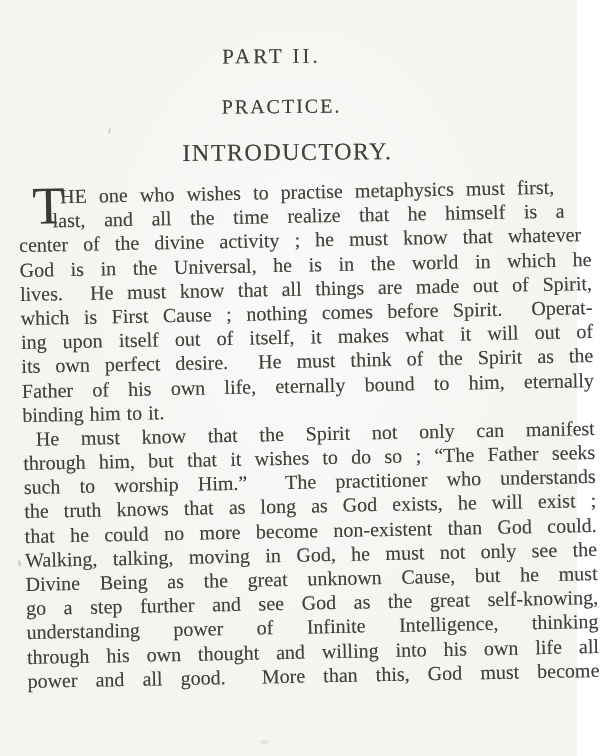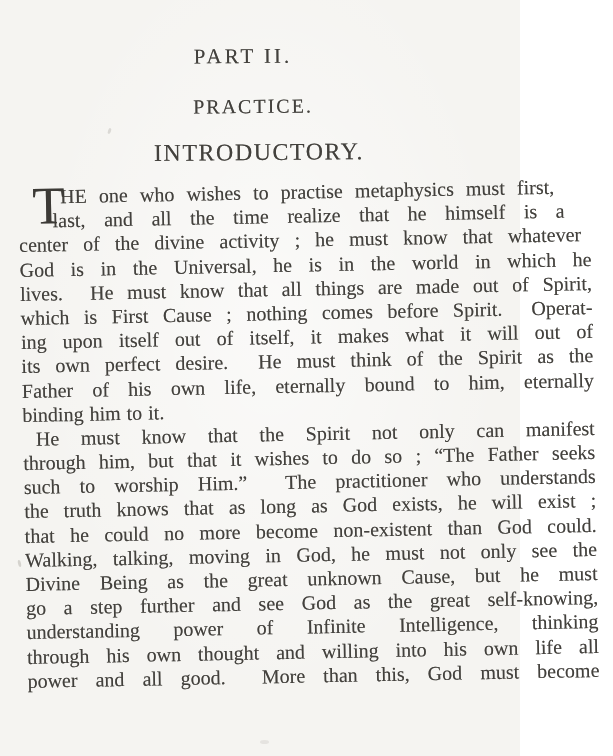--- a/index.html
+++ b/index.html
@@ -7,21 +7,21 @@
     padding: 0;
   }
   body {
     width: 613px;
     height: 756px;
     overflow: hidden;
     font-family: "Liberation Serif", "DejaVu Serif", serif;
   }
   .page {
     position: relative;
-    width: 520px;
+    width: 577px;
     height: 756px;
     background:
       radial-gradient(ellipse at 52% 42%, rgba(255,255,255,0.55) 0%, rgba(255,255,255,0) 62%),
       #f5f4f1;
     color: #43413d;
   }
   
   .heading {
     position: absolute;
     width: 100%;

